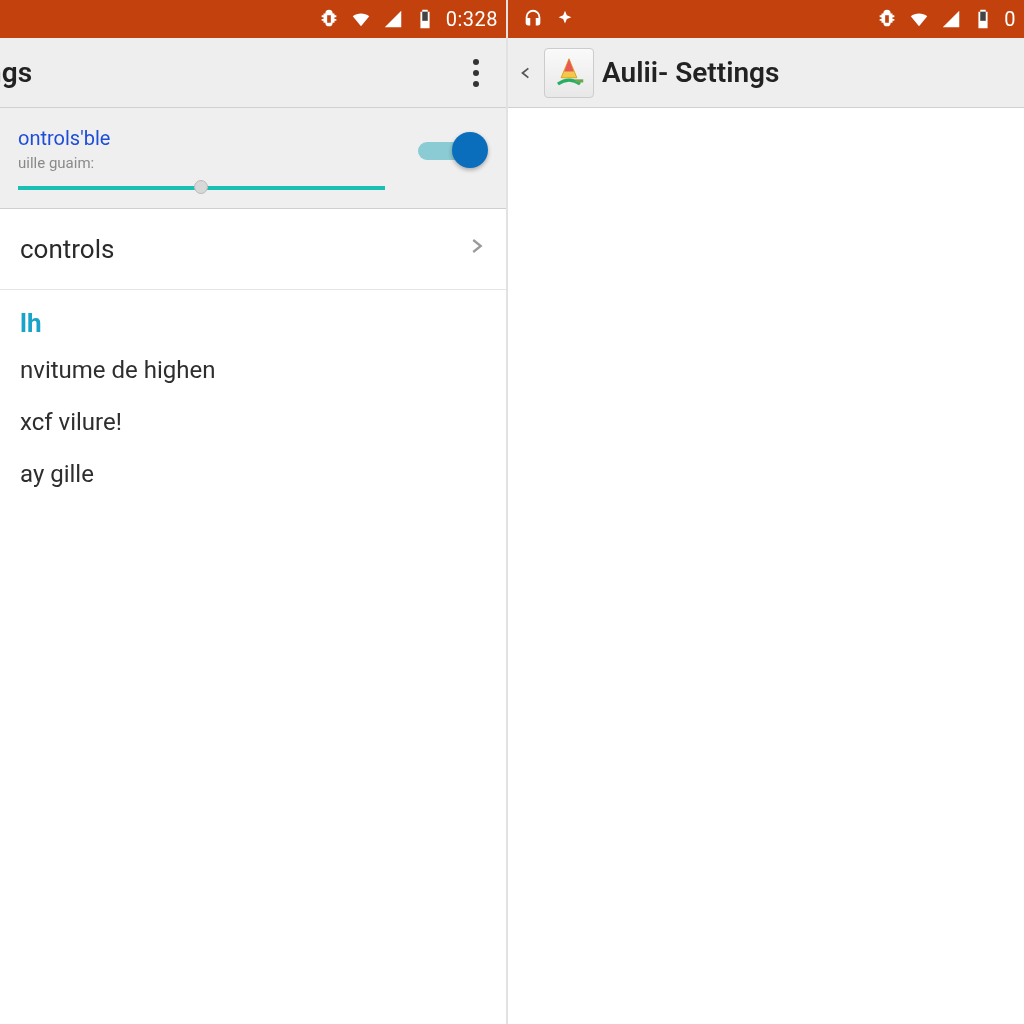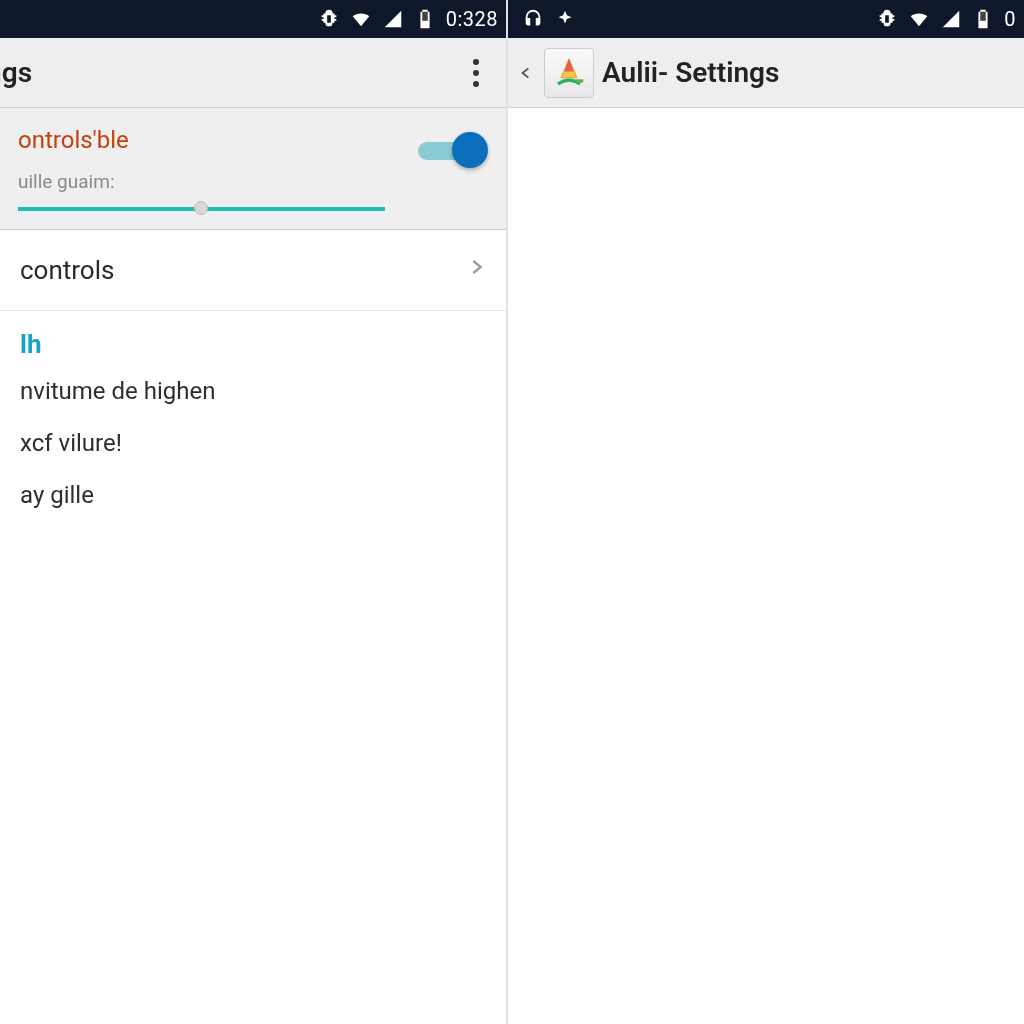--- a/index.html
+++ b/index.html
@@ -3,21 +3,21 @@
 <meta charset="utf-8">
 <style>
   * { box-sizing: border-box; margin: 0; padding: 0; }
   html, body { width: 1024px; height: 1024px; overflow: hidden; font-family: Roboto, "Helvetica Neue", Arial, sans-serif; background:#fff; }
   .stage { display:flex; width:1024px; height:1024px; }
   .phone { position:relative; height:100%; background:#ffffff; overflow:hidden; }
   .phone-left { width:508px; border-right:2px solid #e2e2e2; }
   .phone-right { flex:1; }
 
   
-  .statusbar { height:38px; background:#0f172a; color:#fff; display:flex; align-items:center; justify-content:flex-end; padding:0 8px; gap:10px; font-size:18px; }
+  .statusbar { height:38px; background:#c2410c; color:#fff; display:flex; align-items:center; justify-content:flex-end; padding:0 8px; gap:10px; font-size:18px; }
   .statusbar .left-icons { display:flex; align-items:center; gap:10px; margin-right:auto; padding-left:6px; }
   .sb-icon { display:inline-flex; align-items:center; justify-content:center; width:22px; height:22px; }
   .sb-icon svg { width:22px; height:22px; fill:#fff; }
   .clock { font-size:20px; letter-spacing:0.5px; }
 
   
   .actionbar { height:70px; background:#eeeeee; border-bottom:1px solid #d0d0d0; display:flex; align-items:center; padding:0 10px 0 0; gap:8px; }
   .actionbar .title { font-size:28px; font-weight:600; color:#222; }
   .actionbar .spacer { flex:1; }
   .overflow-btn { width:40px; height:50px; display:flex; flex-direction:column; align-items:center; justify-content:center; gap:5px; cursor:pointer; }
@@ -30,22 +30,22 @@
   
   .crop-left { margin-left:-40px; } 
 
   
   .card {
     background:#efefef;
     border-bottom:1px solid #cfcfcf;
     padding:18px 18px 18px 18px;
     position:relative;
   }
-  .card .row1 { font-size:24px; color:#c2410c; }
-  .card .row2 { font-size:19px; color:#8a8a8a; margin-top:16px; }
+  .card .row1 { font-size:20px; color:#1d4ed8; }
+  .card .row2 { font-size:15px; color:#8a8a8a; margin-top:4px; }
   .switch {
     position:absolute; right:22px; top:24px;
     width:66px; height:36px;
   }
   .switch-track {
     position:absolute; left:0; top:10px; width:56px; height:18px;
     background:#7fc6cf; border-radius:12px; opacity:0.9;
   }
   .switch-thumb {
     position:absolute; right:-4px; top:0; width:36px; height:36px;

